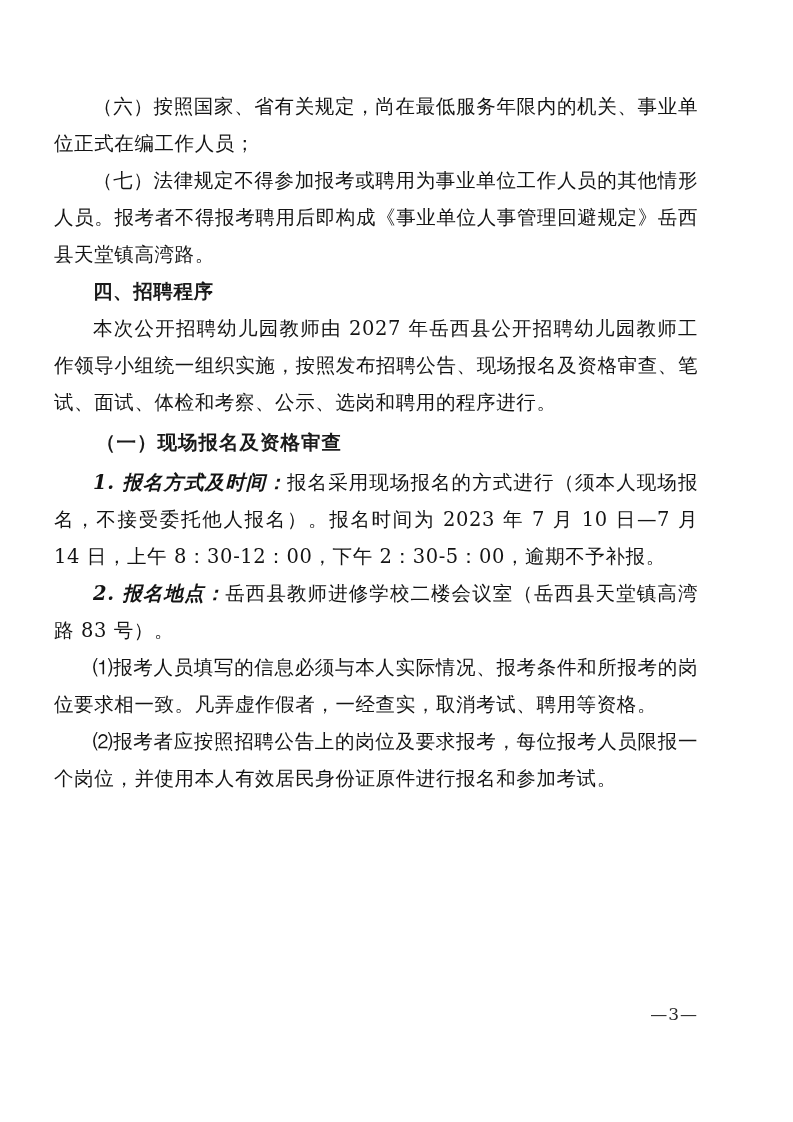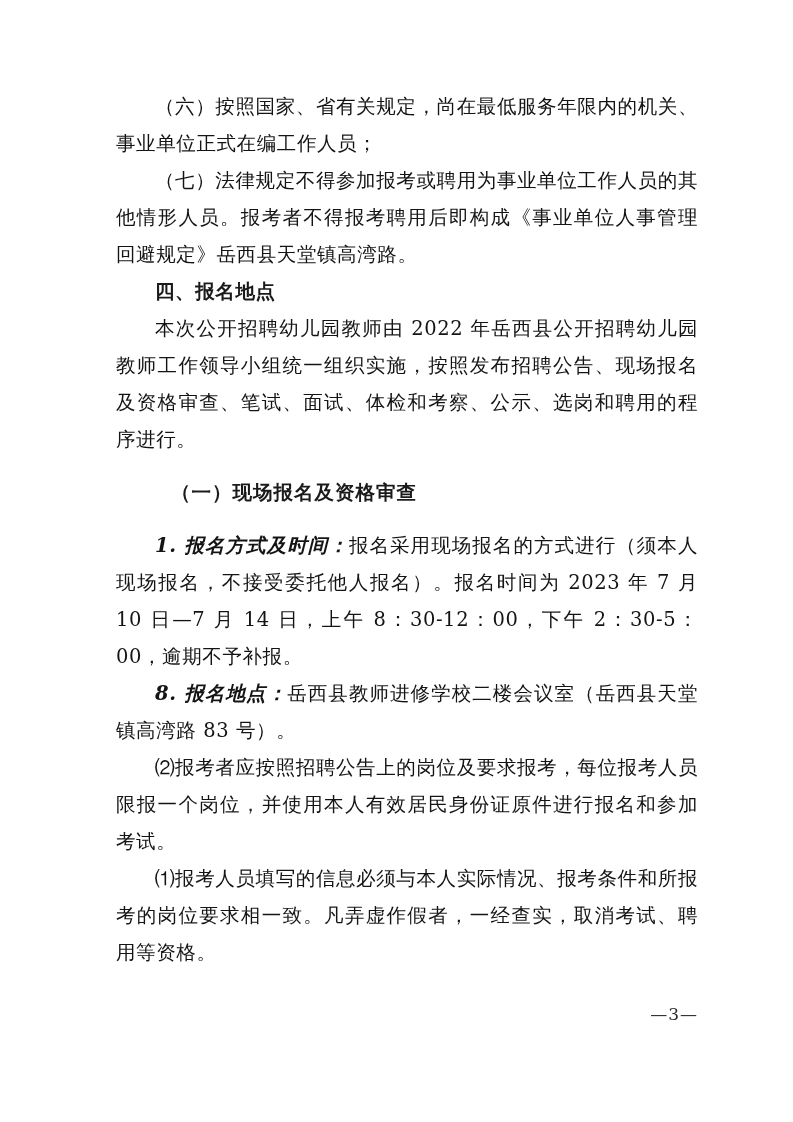--- a/index.html
+++ b/index.html
@@ -15,21 +15,21 @@
     position: relative;
     overflow: hidden;
   }
   .page {
     position: absolute;
     left: 0;
     top: 0;
     width: 793px;
     height: 1122px;
     box-sizing: border-box;
-    padding: 88px 95px 40px 116px;
+    padding: 88px 95px 40px 54px;
   }
   .doc-body {
     width: 100%;
   }
   p.para {
     margin: 0;
     font-size: 19.5px;
     line-height: 37px;
     letter-spacing: 0.6px;
     text-align: justify;
@@ -46,21 +46,21 @@
     line-height: 37px;
     letter-spacing: 0.6px;
     margin: 0;
   }
   p.subheading {
     text-indent: 2em;
     font-weight: bold;
     font-size: 19.5px;
     line-height: 37px;
     letter-spacing: 1px;
-    margin: 16px;
+    margin: 3px;
   }
   .bold {
     font-weight: bold;
     font-style: italic;
   }
   .page-number {
     position: absolute;
     right: 95px;
     bottom: 98px;
     font-size: 17px;
@@ -106,32 +106,32 @@
 </head>
 <body>
 
 <div class="page">
   <div class="doc-body">
 
     <p class="para indent2">（六）按照国家、省有关规定，尚在最低服务年限内的机关、事业单位正式在编工作人员；</p>
 
     <p class="para indent2">（七）法律规定不得参加报考或聘用为事业单位工作人员的其他情形人员。报考者不得报考聘用后即构成《事业单位人事管理回避规定》岳西县天堂镇高湾路。</p>
 
-    <p class="heading">四、报名地点</p>
+    <p class="heading">四、招聘程序</p>
 
-    <p class="para indent2">本次公开招聘幼儿园教师由 2022 年岳西县公开招聘幼儿园教师工作领导小组统一组织实施，按照发布招聘公告、现场报名及资格审查、笔试、面试、体检和考察、公示、选岗和聘用的程序进行。</p>
+    <p class="para indent2">本次公开招聘幼儿园教师由 2027 年岳西县公开招聘幼儿园教师工作领导小组统一组织实施，按照发布招聘公告、现场报名及资格审查、笔试、面试、体检和考察、公示、选岗和聘用的程序进行。</p>
 
     <p class="subheading">（一）现场报名及资格审查</p>
 
     <p class="para indent2"><span class="bold">1. 报名方式及时间：</span>报名采用现场报名的方式进行（须本人现场报名，不接受委托他人报名）。报名时间为 2023 年 7 月 10 日—7 月 14 日，上午 8：30-12：00，下午 2：30-5：00，逾期不予补报。</p>
 
-    <p class="para indent2"><span class="bold">8. 报名地点：</span>岳西县教师进修学校二楼会议室（岳西县天堂镇高湾路 83 号）。</p>
+    <p class="para indent2"><span class="bold">2. 报名地点：</span>岳西县教师进修学校二楼会议室（岳西县天堂镇高湾路 83 号）。</p>
 
 
+    <p class="para indent2">⑴报考人员填写的信息必须与本人实际情况、报考条件和所报考的岗位要求相一致。凡弄虚作假者，一经查实，取消考试、聘用等资格。</p>
+
     <p class="para indent2">⑵报考者应按照招聘公告上的岗位及要求报考，每位报考人员限报一个岗位，并使用本人有效居民身份证原件进行报名和参加考试。</p>
-
-    <p class="para indent2">⑴报考人员填写的信息必须与本人实际情况、报考条件和所报考的岗位要求相一致。凡弄虚作假者，一经查实，取消考试、聘用等资格。</p>
 
   </div>
 
   <div class="page-number">—3—</div>
 
 </div>
 
 </body></html>

